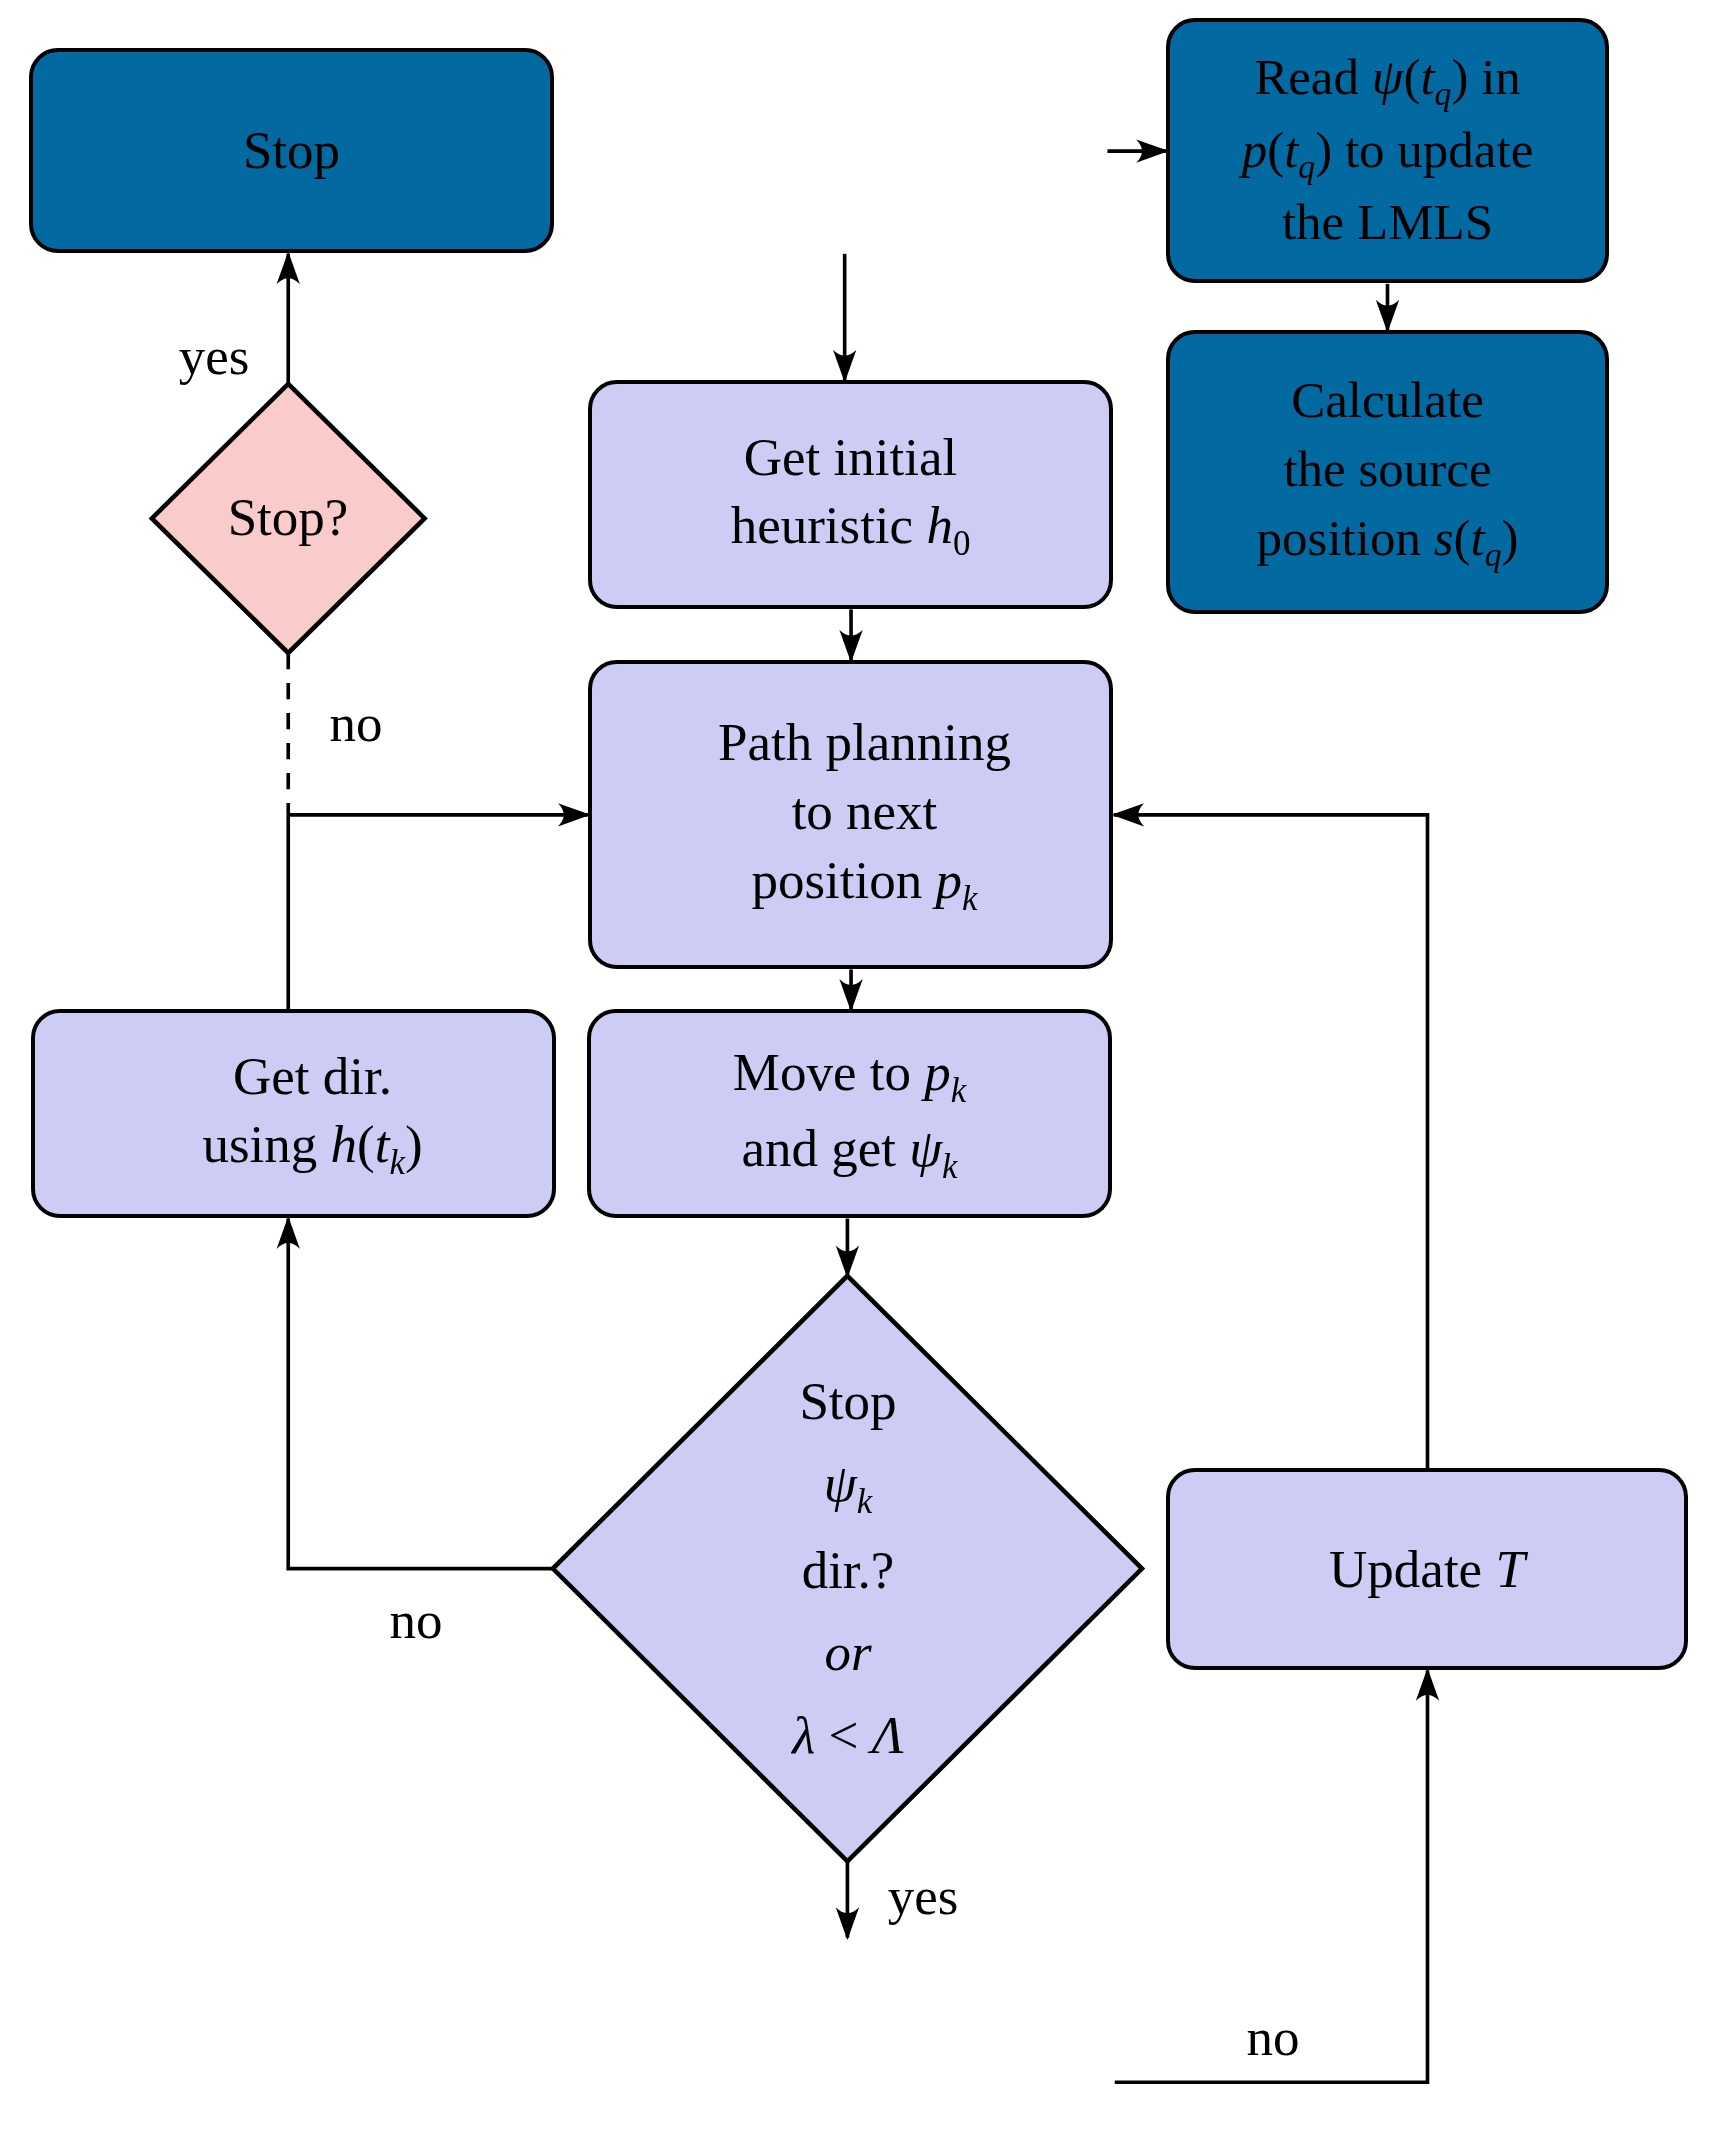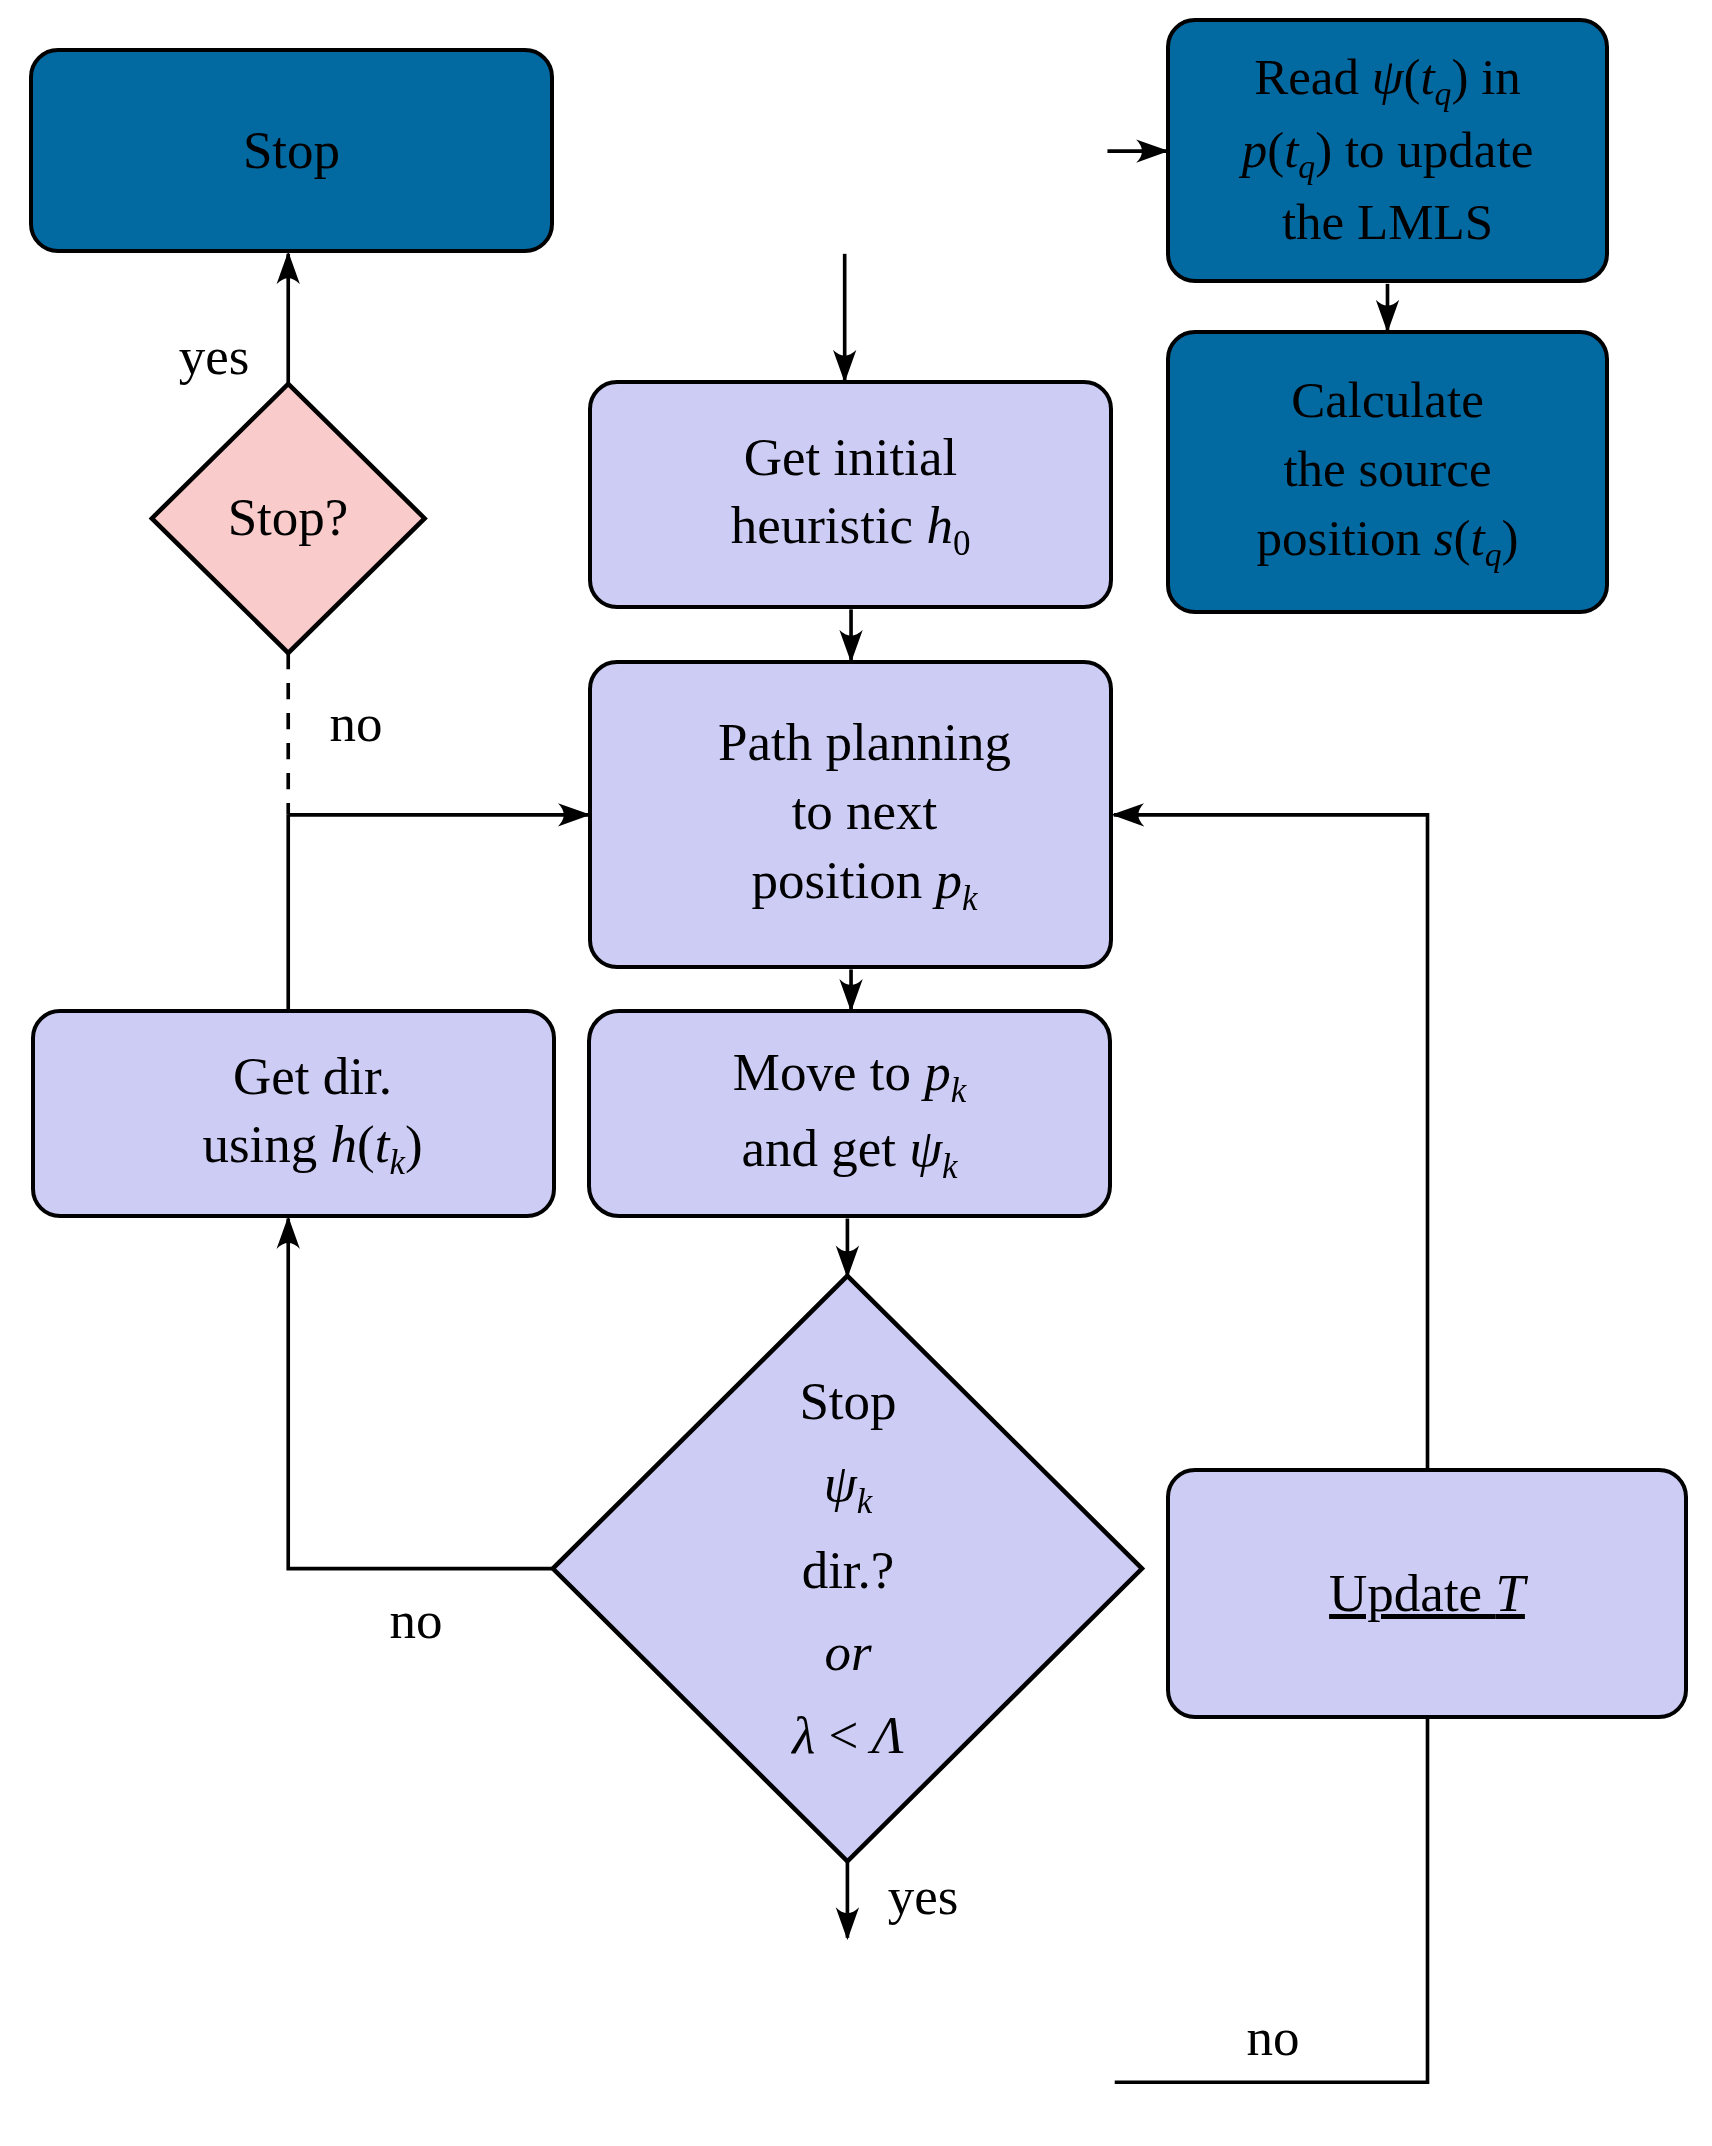--- a/index.html
+++ b/index.html
@@ -93,34 +93,34 @@
     <div class="ln">Path planning</div>
     <div class="ln">to next</div>
     <div class="ln">position <i>p<sub>k</sub></i></div>
   </div>
 
   <div class="node" style="left:31px;top:1009px;width:525px;height:209px;padding-left:38px;">
     <div class="ln">Get dir.</div>
     <div class="ln">using <i>h</i>(<i>t<sub>k</sub></i>)</div>
   </div>
 
-  <div class="node" style="left:587px;top:1009px;width:525px;height:209px;border-radius:32px;">
+  <div class="node" style="left:587px;top:1009px;width:525px;height:209px;">
     <div class="ln">Move to <i>p<sub>k</sub></i></div>
     <div class="ln">and get <i>ψ<sub>k</sub></i></div>
   </div>
 
   <div class="diamond-text tall" style="left:666px;top:1327px;width:364px;height:482px;">
     <div class="ln">Stop</div>
     <div class="ln"><i>ψ<sub>k</sub></i></div>
     <div class="ln">dir.?</div>
     <div class="ln"><i>or</i></div>
     <div class="ln"><i>λ</i> &lt; <i>Λ</i></div>
   </div>
 
-  <div class="node" style="left:1166px;top:1468px;width:522px;height:251px;text-decoration:underline;">
+  <div class="node" style="left:1166px;top:1468px;width:522px;height:202px;">
     <div class="ln">Update <i>T</i></div>
   </div>
 
 
   <div class="edge-label" style="left:214px;top:356px;">yes</div>
   <div class="edge-label" style="left:356px;top:723px;">no</div>
   <div class="edge-label" style="left:416px;top:1620px;">no</div>
   <div class="edge-label" style="left:923px;top:1896px;">yes</div>
   <div class="edge-label" style="left:1273px;top:2037px;">no</div>
 

